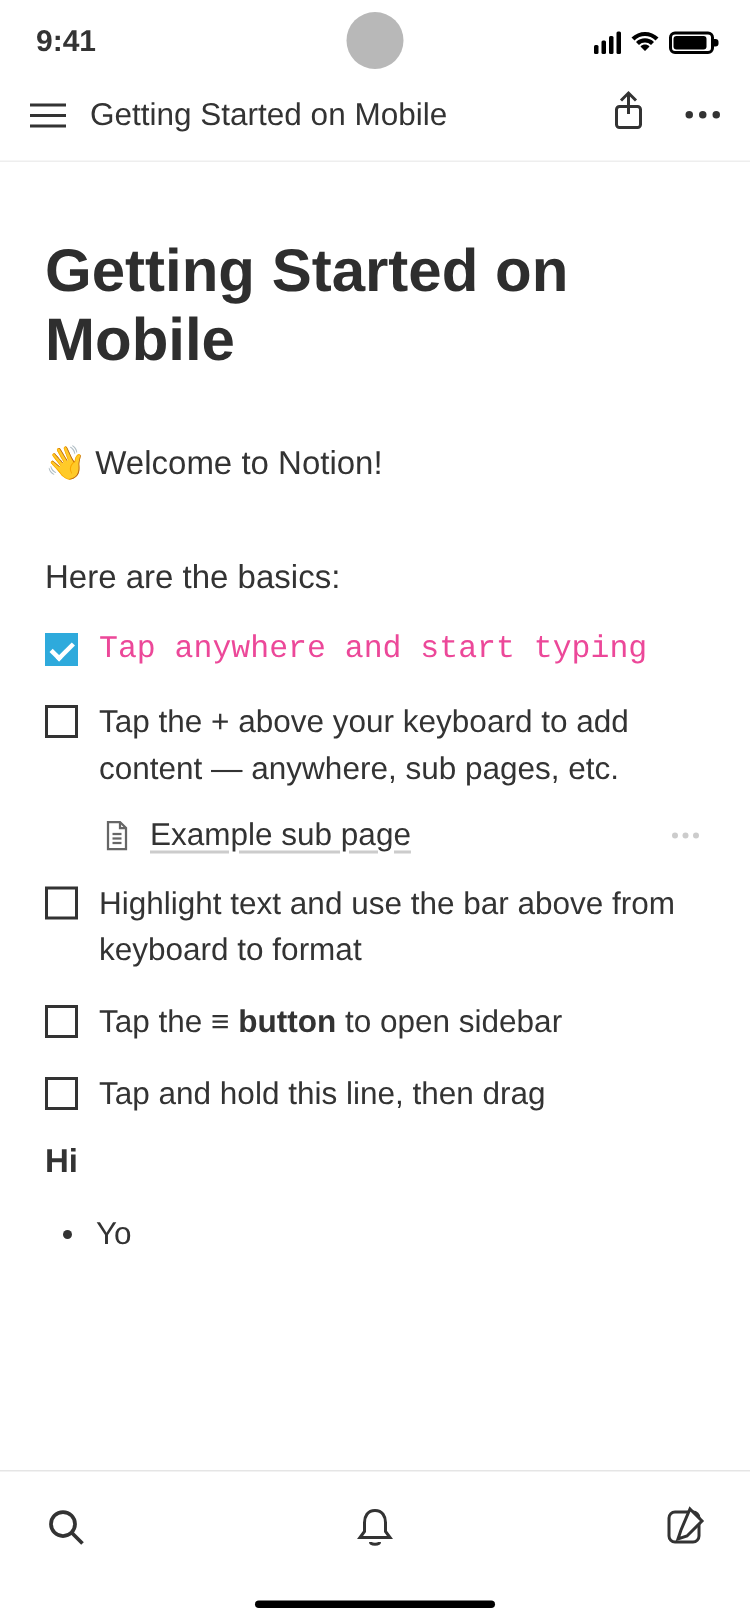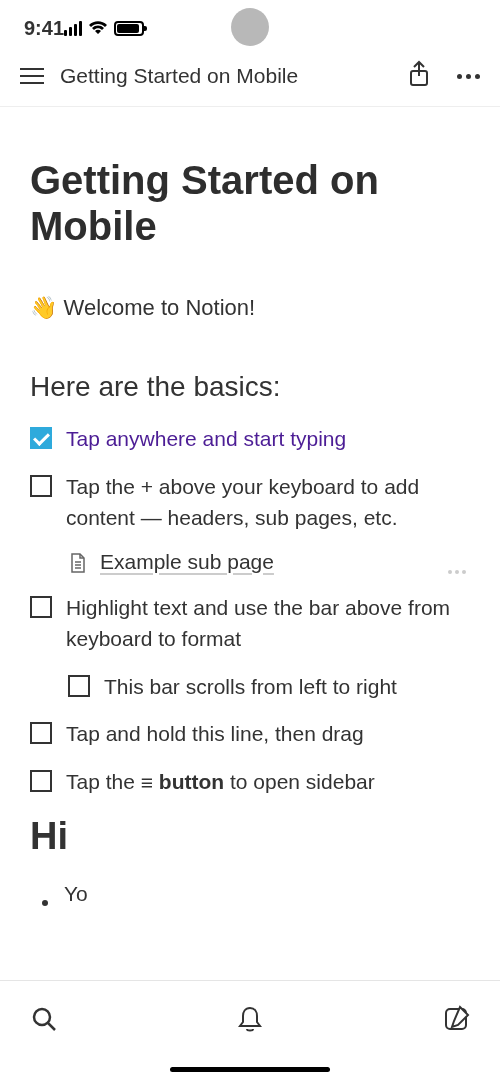--- a/index.html
+++ b/index.html
@@ -11,21 +11,21 @@
       width: 500px;
       height: 1080px;
       font-family: -apple-system, BlinkMacSystemFont, "Segoe UI", Helvetica, Arial, sans-serif;
       background: #fff;
       color: #333;
       position: relative;
       overflow: hidden;
     }
     .status-bar {
       display: flex;
-      justify-content: flex-start;
+      justify-content: space-between;
       align-items: center;
       padding: 14px 24px 8px;
       height: 50px;
     }
     .status-time {
       font-weight: 600;
       font-size: 20px;
     }
     .status-right {
       display: flex;
@@ -129,21 +129,21 @@
       color: #2e2e2e;
       line-height: 1.15;
       margin-bottom: 40px;
     }
     .welcome {
       font-size: 22px;
       margin-bottom: 50px;
       margin-top: 46px;
     }
     .basics-intro {
-      font-size: 28px;
+      font-size: 22px;
       margin-bottom: 20px;
     }
     .todo-item {
       display:flex;
       align-items:flex-start;
       gap:14px;
       margin-bottom: 16px;
       font-size: 21px;
       line-height:1.5;
     }
@@ -165,28 +165,29 @@
       position:absolute;
       left:5px;
       top:1px;
       width:6px;
       height:12px;
       border:solid #fff;
       border-width:0 3px 3px 0;
       transform:rotate(45deg);
     }
     .completed-text {
-      color:#4c1d95;
+      color:#ec4899;
+      font-family:Liberation Mono, monospace;
     }
     .nested {
       padding-left: 38px;
     }
     .subpage-row {
       display:flex;
-      align-items:flex-end;
+      align-items:center;
       gap:12px;
       padding-left:38px;
       margin-bottom: 18px;
       margin-top: 4px;
     }
     .subpage-link {
       font-size: 21px;
       text-decoration: underline;
       text-decoration-color:#ccc;
       text-underline-offset: 4px;
@@ -197,27 +198,27 @@
     .subpage-more {
       display:flex;
       gap:3px;
       padding-right:4px;
       cursor:pointer;
     }
     .subpage-more span {
       width:4px;height:4px;background:#ccc;border-radius:50%;
     }
     .heading2 {
-      font-size: 38px;
+      font-size: 22px;
       font-weight:700;
       margin-bottom: 24px;
     }
     .bullet-item {
       display:flex;
-      align-items:flex-end;
+      align-items:center;
       gap:16px;
       padding-left:12px;
       font-size:21px;
     }
     .bullet-dot {
       width:6px;height:6px;background:#333;border-radius:50%;
     }
     .bottom-bar {
       position:absolute;
       bottom:0;
@@ -305,21 +306,21 @@
 
   <div class="basics-intro">Here are the basics:</div>
 
   <div class="todo-item">
     <div class="checkbox checked"></div>
     <div class="completed-text">Tap anywhere and start typing</div>
   </div>
 
   <div class="todo-item">
     <div class="checkbox"></div>
-    <div>Tap the + above your keyboard to add content — headers, sub pages, etc.</div>
+    <div>Tap the + above your keyboard to add content — anywhere, sub pages, etc.</div>
   </div>
 
   <div class="subpage-row">
     <svg width="20" height="22" viewBox="0 0 20 22" fill="none" stroke="#666" stroke-width="1.5">
       <path d="M4 2 L12 2 L16 6 L16 20 L4 20 Z"></path>
       <path d="M12 2 L12 6 L16 6"></path>
       <line x1="7" y1="10" x2="13" y2="10"></line>
       <line x1="7" y1="13" x2="13" y2="13"></line>
       <line x1="7" y1="16" x2="13" y2="16"></line>
     </svg>
@@ -329,35 +330,31 @@
         <span></span>
         <span></span>
     </div>
   </div>
 
   <div class="todo-item">
     <div class="checkbox"></div>
     <div>Highlight text and use the bar above from keyboard to format</div>
   </div>
 
-  <div class="todo-item nested">
-    <div class="checkbox"></div>
-    <div>This bar scrolls from left to right</div>
-  </div>
-
-  <div class="todo-item">
-    <div class="checkbox"></div>
-    <div>Tap and hold this line, then drag</div>
-  </div>
 
   <div class="todo-item">
     <div class="checkbox"></div>
     <div>
       <span>Tap the </span><span class="inline-icon">≡</span><span class="bold"> button</span><span> to open sidebar</span>
     </div>
+  </div>
+
+  <div class="todo-item">
+    <div class="checkbox"></div>
+    <div>Tap and hold this line, then drag</div>
   </div>
 
   <h2 class="heading2">Hi</h2>
 
   <div class="bullet-item">
     <div class="bullet-dot"></div>
     <div>Yo</div>
   </div>
 </div>
 

